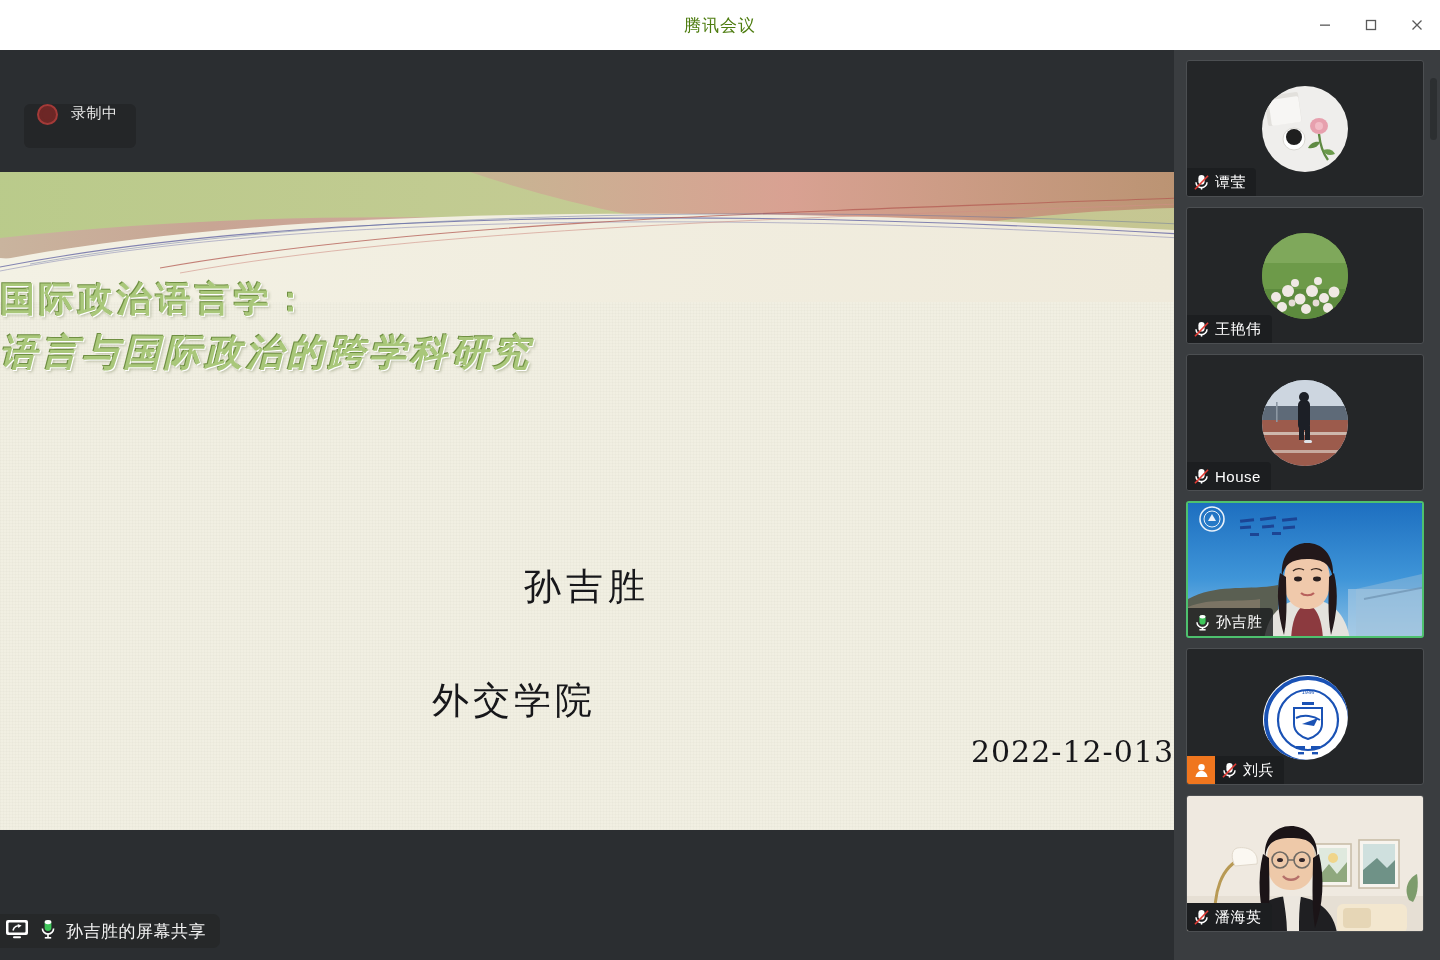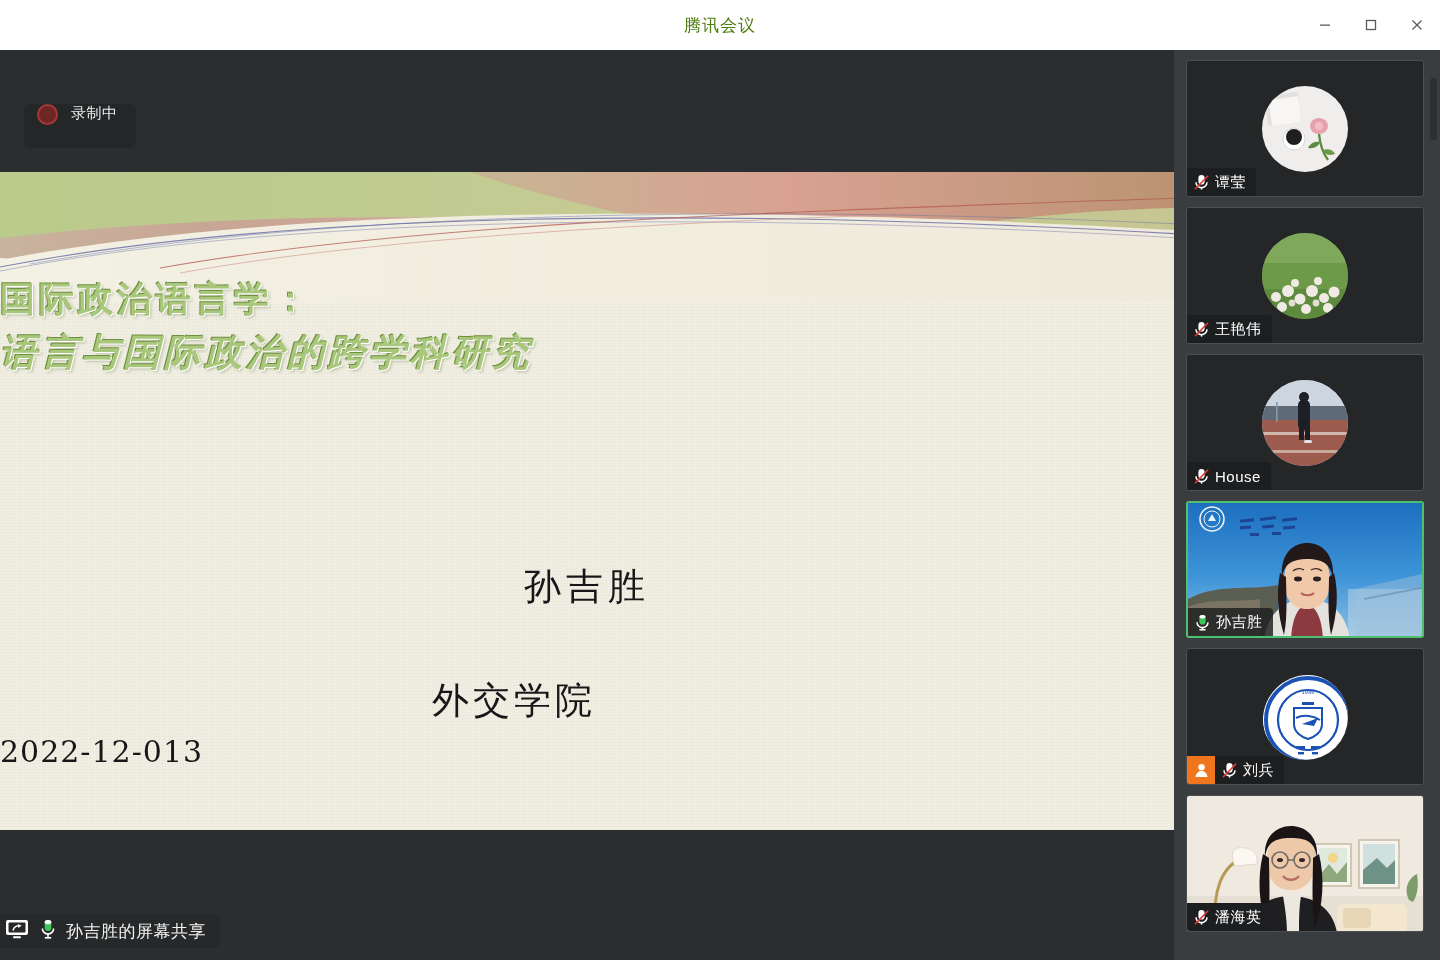--- a/index.html
+++ b/index.html
@@ -108,21 +108,21 @@
     font-size: 37px; color: #17171a; letter-spacing: 5px;
   }
   #slide-org {
     position: absolute; left: 0; top: 504px;
     width: 988px; text-align: center;
     font-family: "DejaVu Serif", "Liberation Serif", serif;
     font-size: 37px; color: #17171a; letter-spacing: 4px; margin-left: 20px;
   }
   #slide-date {
     position: absolute; left: 0; top: 562px;
-    width: 1174px; text-align: left;
+    width: 1174px; text-align: right;
     font-family: "DejaVu Serif", "Liberation Serif", serif;
     font-size: 30px; color: #17171a; letter-spacing: 1px;
   }
 
   
   #share-bar {
     position: absolute; left: 0; bottom: 12px;
     height: 34px; padding: 0 14px 0 4px;
     background: #262829;
     border-radius: 0 7px 7px 0;

